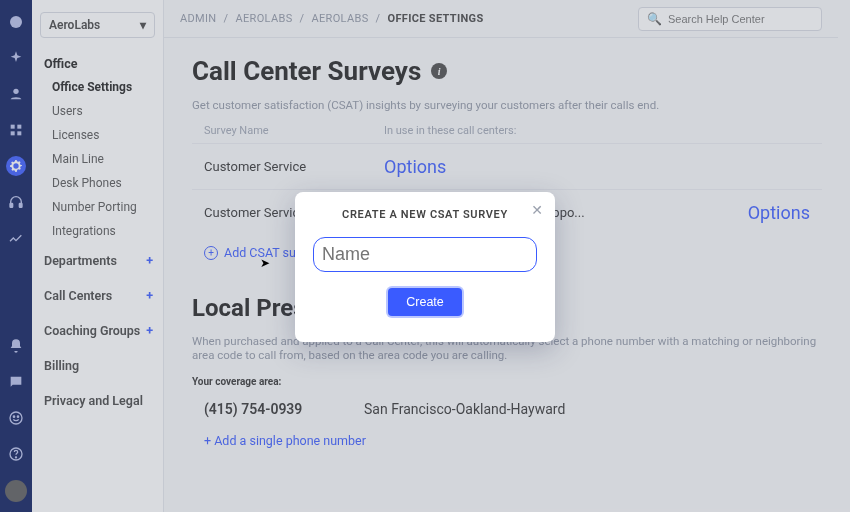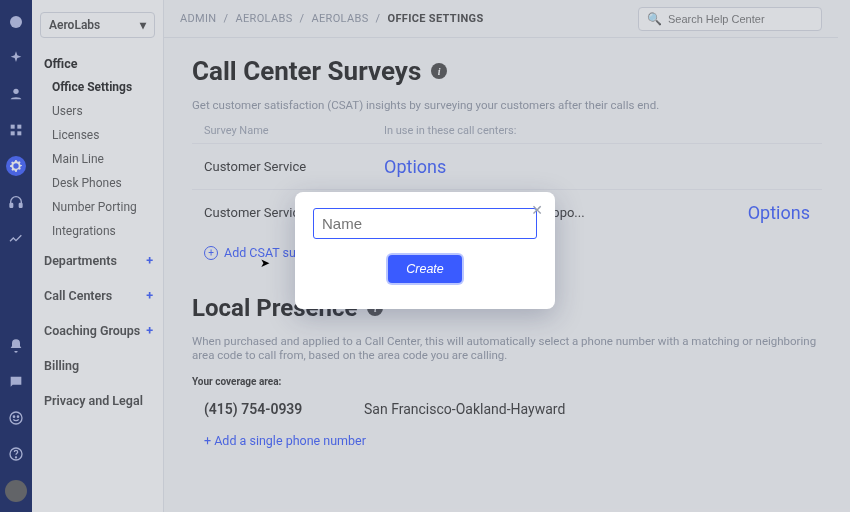--- a/index.html
+++ b/index.html
@@ -191,37 +191,36 @@
     color: #9aa0ad; font-size: 14px; cursor: pointer;
   }
   .modal h3 {
     font-size: 11px; letter-spacing: 0.06em;
     text-align: center; color: #444; font-weight: 600;
     margin-bottom: 16px;
   }
   .modal input[type=text] {
     width: 100%;
     border: 1px solid #3a5bff;
-    border-radius: 3px;
+    border-radius: 12px;
     padding: 6px 8px;
-    font-size: 15px;
+    font-size: 18px;
     outline: none;
   }
   .modal .btn {
     display: block;
     margin: 16px auto 8px auto;
     background: #3a5bff;
     color: #fff;
     border: none;
     border-radius: 4px;
     padding: 7px 18px;
     font-size: 12.5px;
     cursor: pointer;
     box-shadow: 0 0 0 2px rgba(58,91,255,0.35);
-    font-style: italic;
   }
 
   .cursor {
     position: absolute;
     left: 260px; top: 256px;
     font-size: 12px; color: #000;
     pointer-events: none;
   }
 </style>
 </head>
@@ -384,18 +383,19 @@
   <div class="cov-row">
     <div class="cnum">(415) 754-0939</div>
     <div>San Francisco-Oakland-Hayward</div>
   </div>
   <div class="add-phone">+ Add a single phone number</div>
 </div>
 
 <div class="overlay">
   <div class="modal">
     <div class="close">✕</div>
+    <h3>CREATE A NEW CSAT SURVEY</h3>
     <input type="text" placeholder="Name" style="">
     <button class="btn">Create</button>
   </div>
 </div>
 
 <div class="cursor">➤</div>
 
 </body></html>

